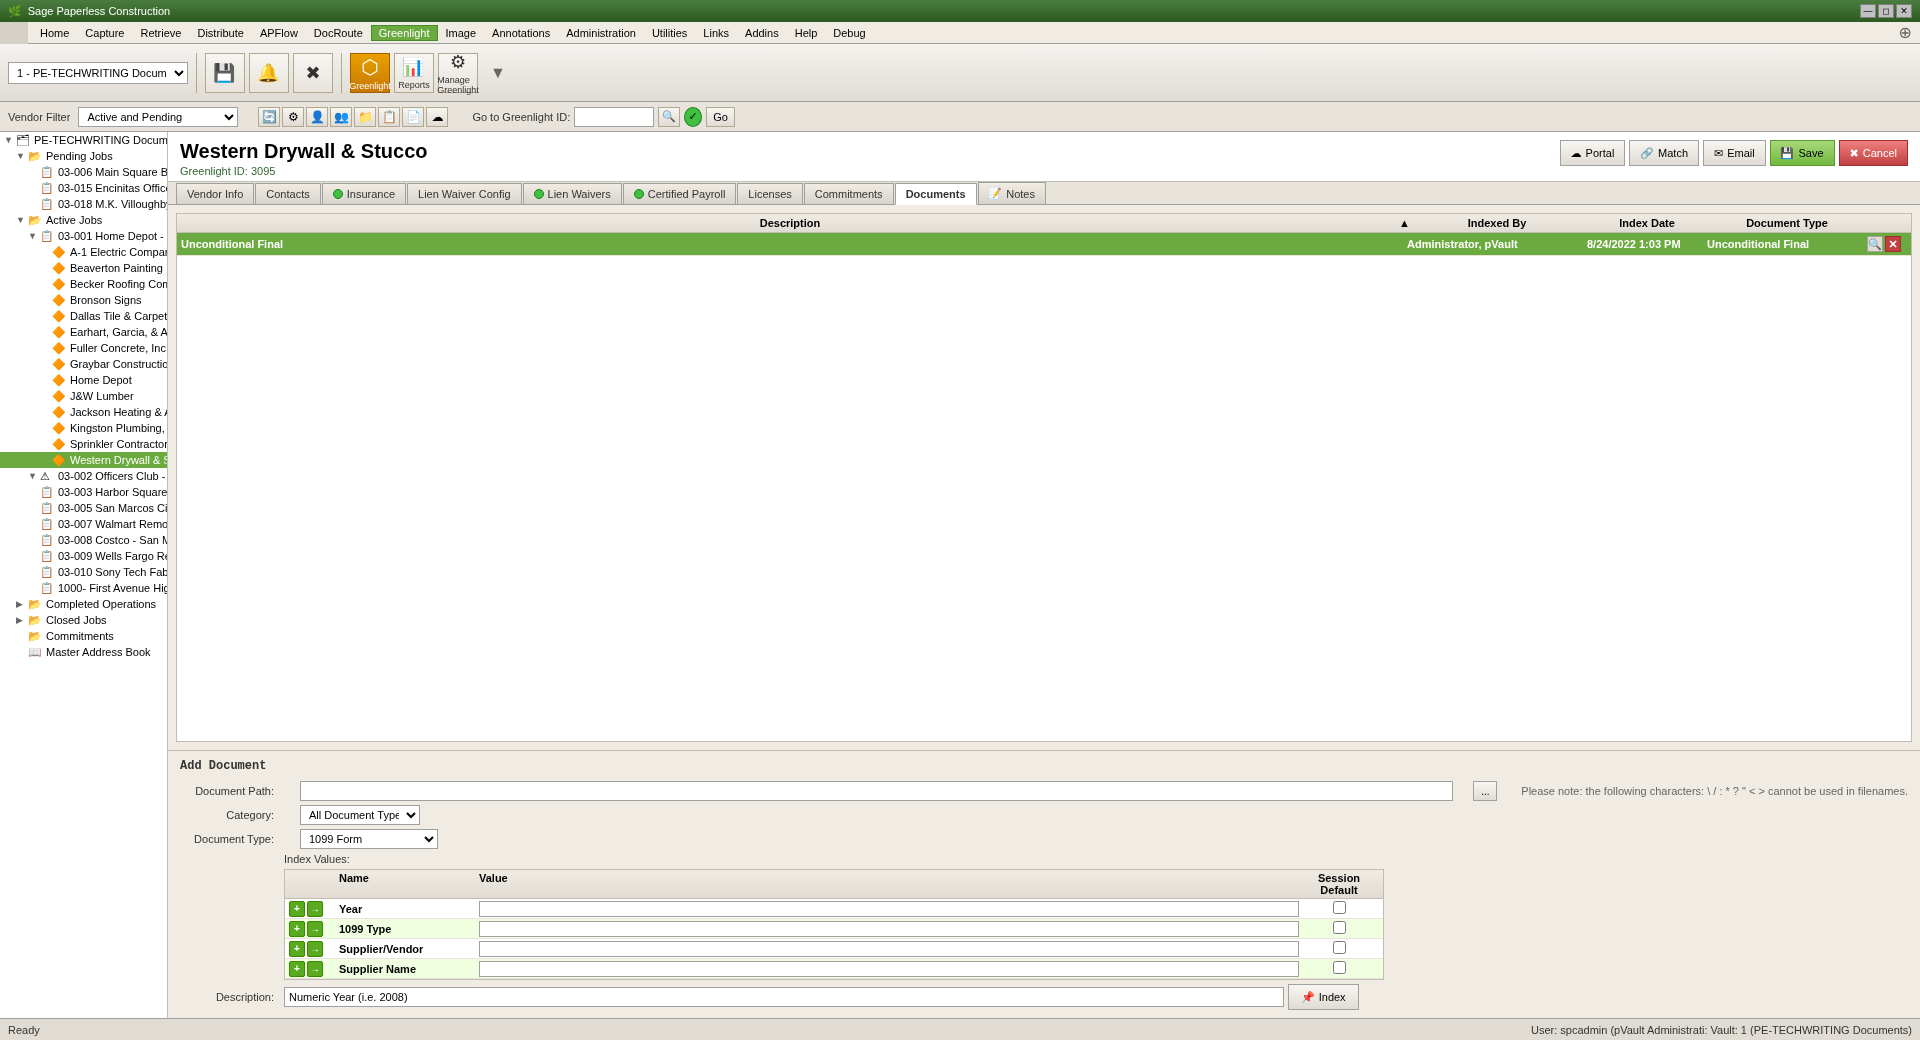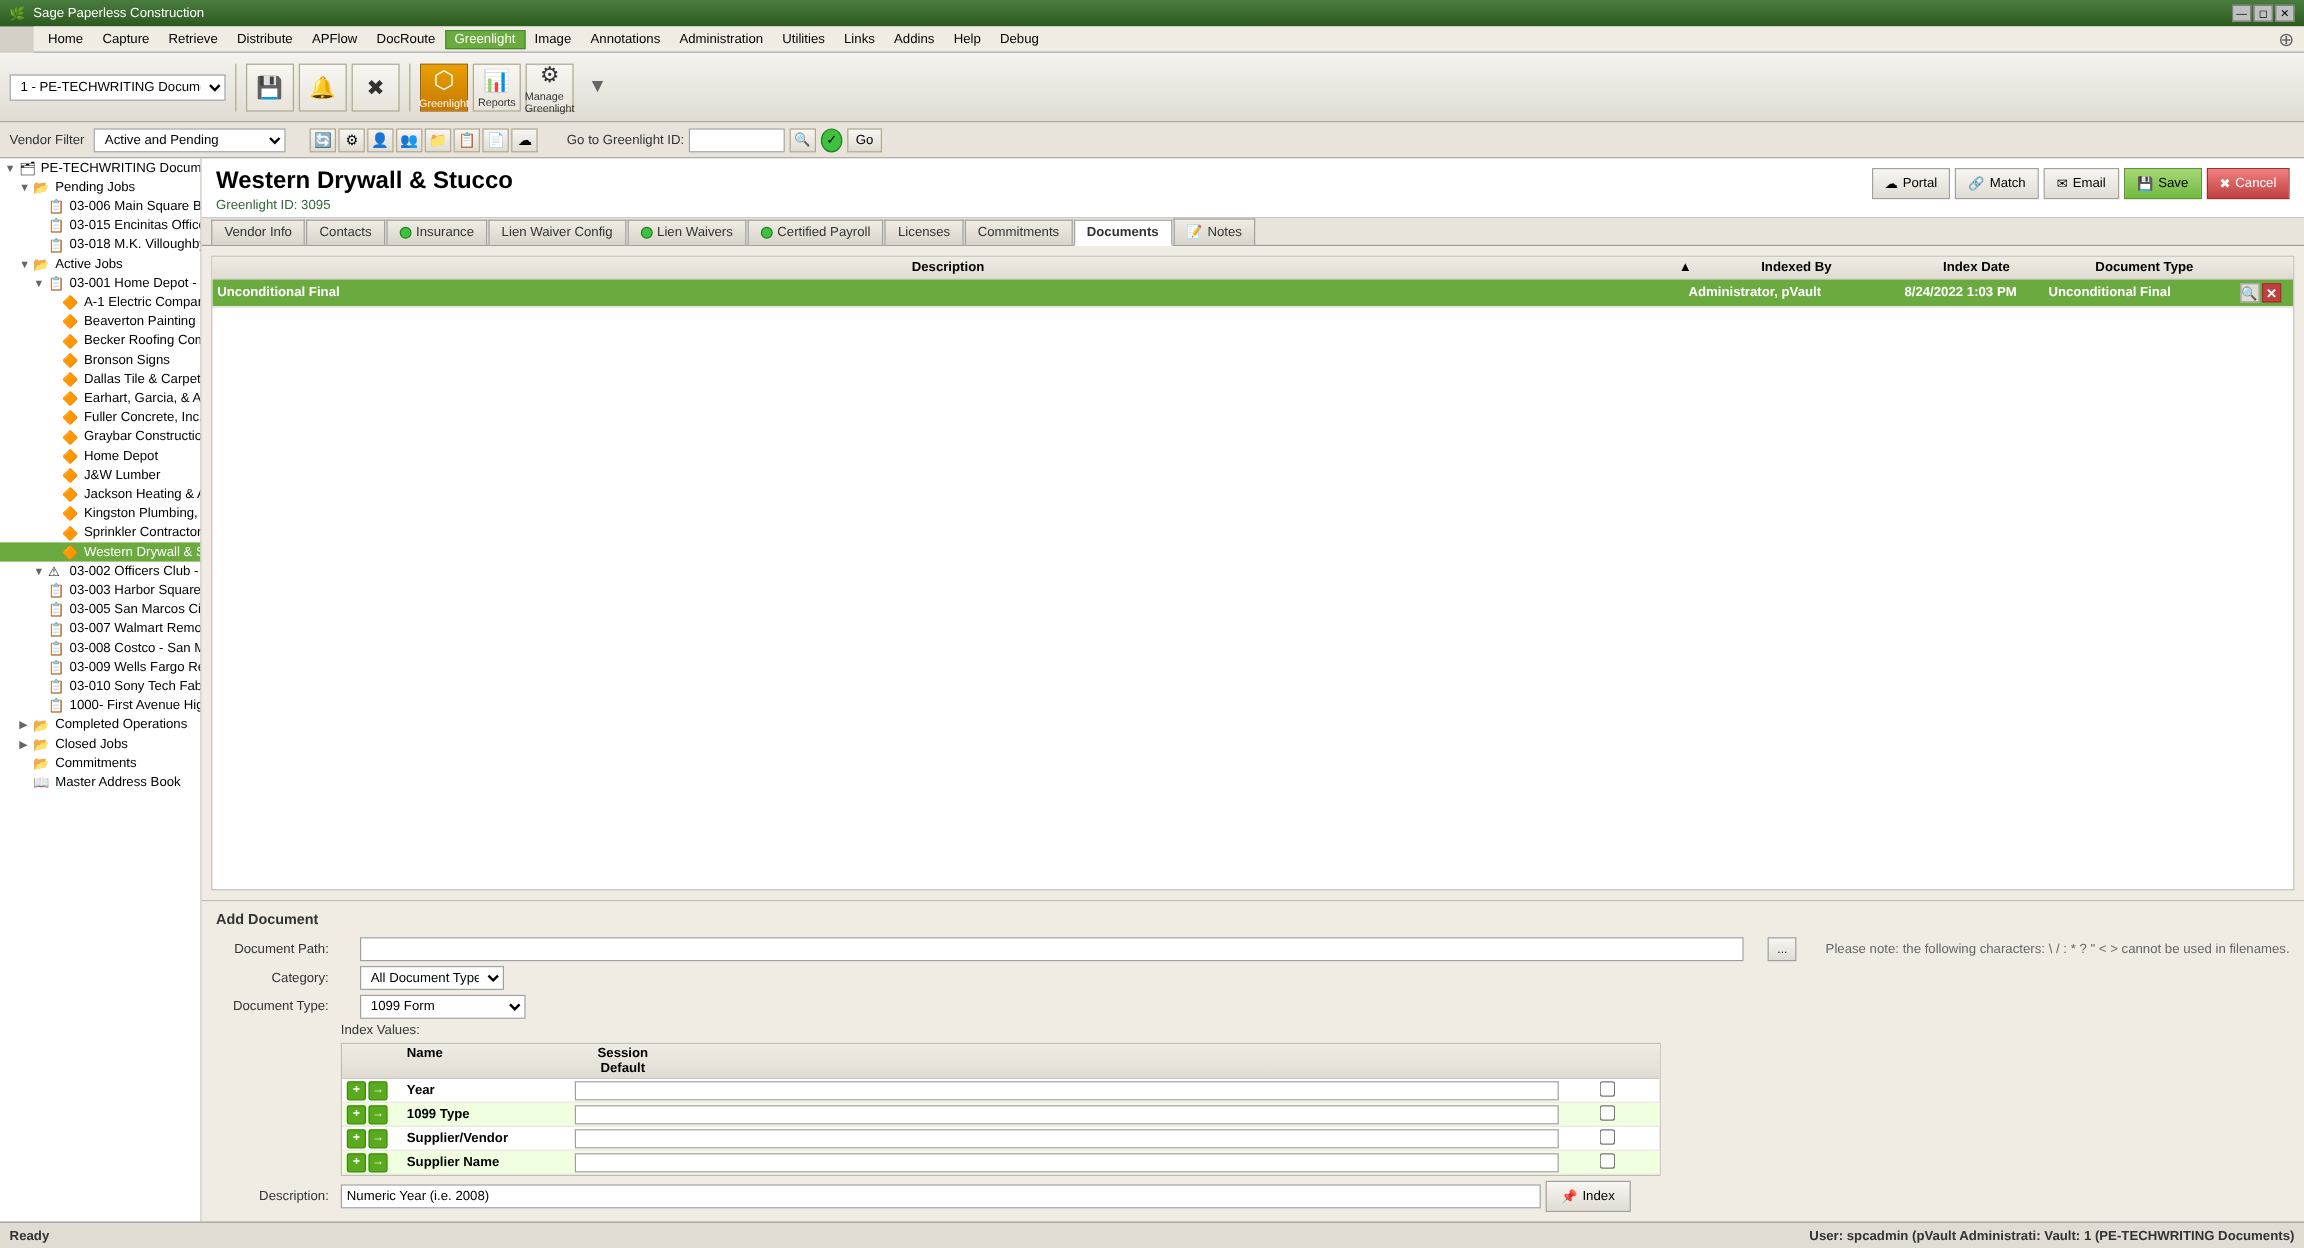--- a/index.html
+++ b/index.html
@@ -139,21 +139,21 @@
       background: #e0dcd4;
       height: 22px;
       border-top: 1px solid #a0a0a0;
       display: flex;
       align-items: center;
       padding: 0 8px;
       font-size: 11px;
       color: #333;
       position: absolute;
       bottom: 0;
-      left: 0; right: 0; font-weight: bold;
+      left: 0; right: 0;
     }
 
     
     .sidebar {
       width: 168px;
       min-width: 168px;
       background: white;
       border-right: 1px solid #c0bdb5;
       overflow-y: auto;
       overflow-x: hidden;
@@ -264,21 +264,21 @@
       border-bottom: 1px solid #e8e4dc;
     }
     .docs-row.selected { background: #6aaa3f; color: white; }
 
     
     .add-doc-section {
       background: #f0ece4;
       border-top: 1px solid #c0bdb5;
       padding: 8px 12px;
     }
-    .add-doc-title { font-weight: bold; font-size: 12px; margin-bottom: 8px; color: #333; }
+    .add-doc-title { font-weight: bold; font-size: 12px; margin-bottom: 8px; color: #333; font-family: Liberation Mono, monospace; }
     .form-row {
       display: flex;
       align-items: center;
       margin-bottom: 4px;
       gap: 20px;
     }
     .form-label { width: 100px; text-align: right; font-size: 11px; color: #333; padding-right: 6px; }
     .form-input {
       flex: 1;
       height: 20px;
@@ -753,20 +753,21 @@
             <option>W-9</option>
             <option>Certificate</option>
           </select>
         </div>
         <div class="index-values">
           <div class="index-values-label">Index Values:</div>
           <div class="index-table">
             <div class="index-table-header">
               <div class="idx-col-actions"></div>
               <div class="idx-col-name">Name</div>
+              <div class="idx-col-value">Value</div>
               <div class="idx-col-session">Session<br>Default</div>
             </div>
             <div class="idx-row">
               <div class="idx-row-actions">
                 <div class="idx-btn">+</div>
                 <div class="idx-btn">→</div>
               </div>
               <div class="idx-col-name">Year</div>
               <input class="idx-input" type="text" style="">
               <div class="idx-col-session" style="text-align:center;">

